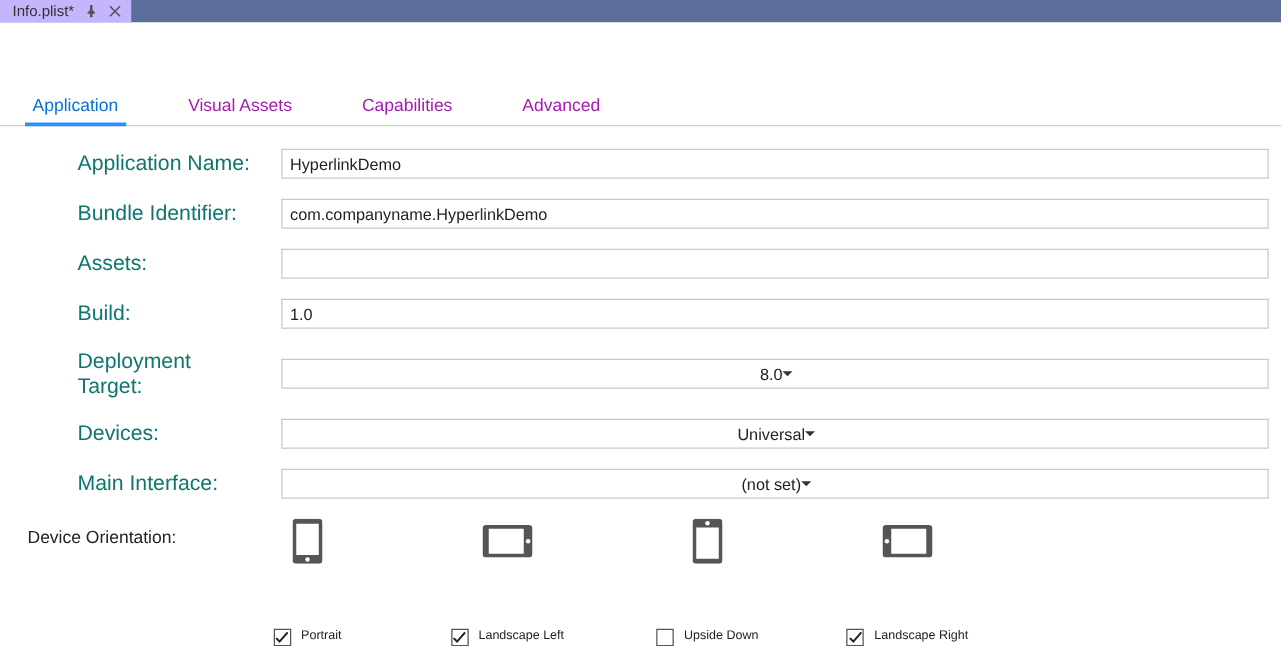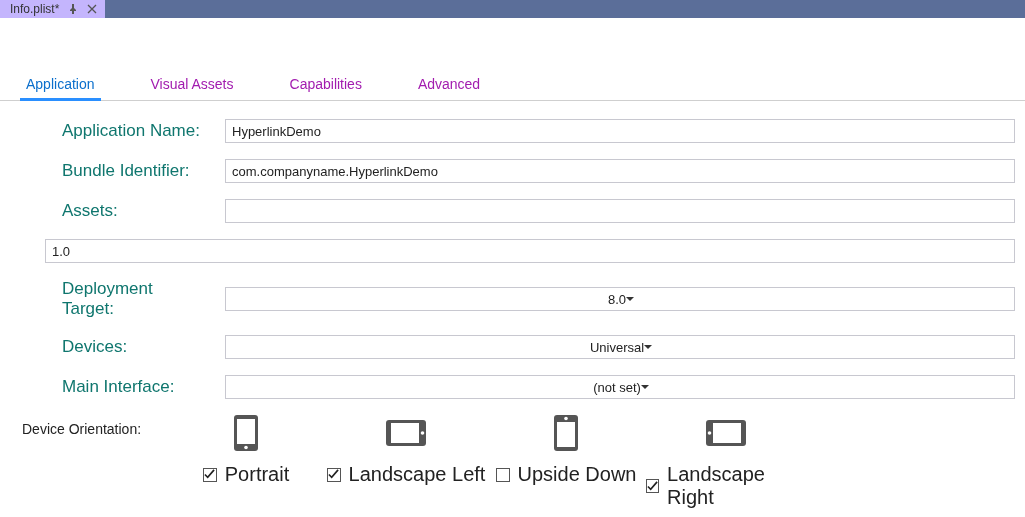--- a/index.html
+++ b/index.html
@@ -128,24 +128,24 @@
     align-items: center;
     gap: 12px;
   }
   .orient-icon {
     width: 40px; height: 36px;
     display: flex; align-items: center; justify-content: center;
   }
   .orient-icon svg { fill: #555; }
   .orient-check {
     display: flex;
-    align-items: center;
     gap: 6px;
-    font-size: 20px;
+    font-size: 10px;
     cursor: pointer;
+    margin-top: 40px;
   }
   .checkbox {
     width: 14px; height: 14px;
     border: 1.5px solid #555;
     display: inline-flex;
     align-items: center;
     justify-content: center;
     background: #fff;
     margin-right: 2px;
   }
@@ -205,20 +205,21 @@
     </div>
 
     <div class="row">
       <label class="field-label">Assets:</label>
       <div class="control">
         <input class="text" type="text" value="" style="">
       </div>
     </div>
 
     <div class="row">
+      <label class="field-label">Build:</label>
       <div class="control">
         <input class="text" type="text" value="1.0" style="">
       </div>
     </div>
 
     <div class="row">
       <label class="field-label">Deployment Target:</label>
       <div class="control">
         <div class="dropdown">
           <span class="dd-text">8.0</span>

